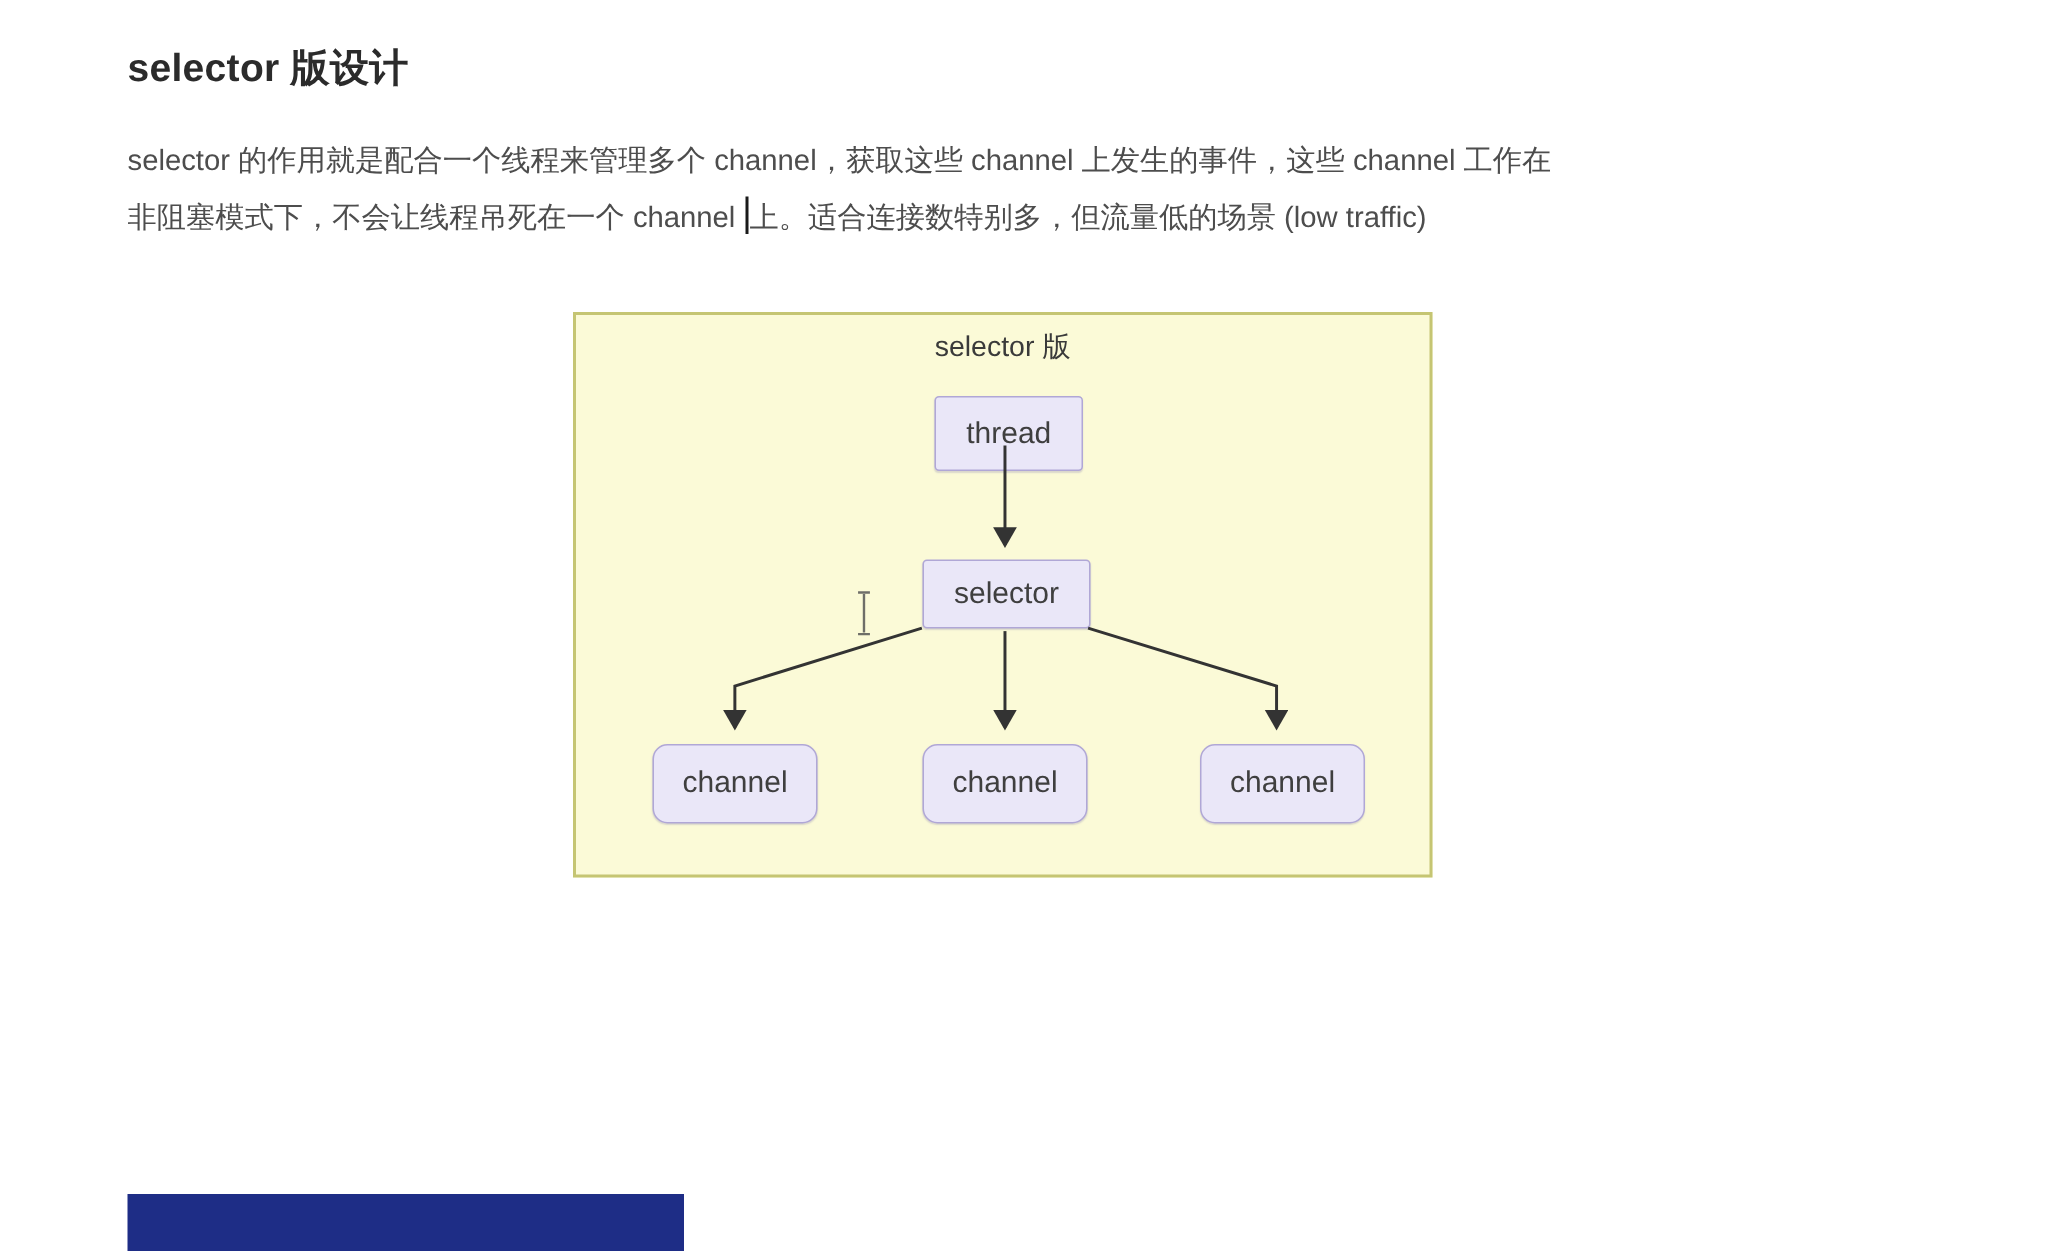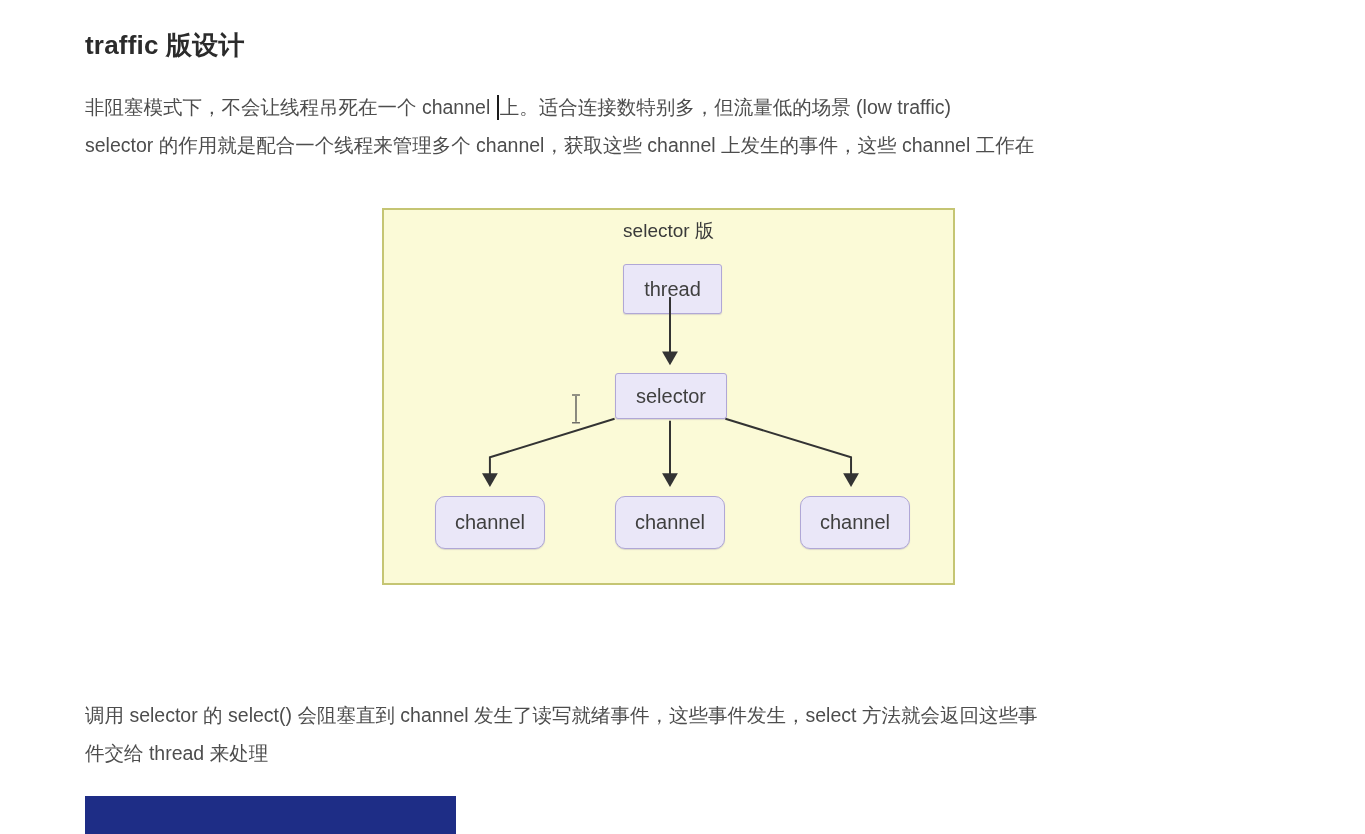--- a/index.html
+++ b/index.html
@@ -47,25 +47,25 @@
   #bottom-bar{
     position:absolute;left:85px;top:796px;width:371px;height:38px;
     background:var(--bar-color,#1e2d86);
   }
 </style>
 </head>
 <body>
 
 <div id="page">
 
-  <h1 id="page-title">traffic 版设计</h1>
+  <h1 id="page-title">selector 版设计</h1>
 
   <div class="para" id="intro-para">
+    <span class="line">selector 的作用就是配合一个线程来管理多个 channel，获取这些 channel 上发生的事件，这些 channel 工作在</span>
     <span class="line"><span>非阻塞模式下，不会让线程吊死在一个 channel </span><span class="caret"></span><span>上。适合连接数特别多，但流量低的场景 (low traffic)</span></span>
-    <span class="line">selector 的作用就是配合一个线程来管理多个 channel，获取这些 channel 上发生的事件，这些 channel 工作在</span>
   </div>
 
   <div id="diagram">
     <div id="diagram-title">selector 版</div>
 
     <div class="node node-thread">thread</div>
     <div class="node node-selector">selector</div>
     <div class="node node-channel ch1">channel</div>
     <div class="node node-channel ch2">channel</div>
     <div class="node node-channel ch3">channel</div>
@@ -77,20 +77,16 @@
         </marker>
       </defs>
       <path class="arrow" d="M288,88 V155" marker-end="url(#ah)"></path>
       <path class="arrow" d="M288,213 V278" marker-end="url(#ah)"></path>
       <path class="arrow" d="M232,211 L106,250 V278" marker-end="url(#ah)"></path>
       <path class="arrow" d="M344,211 L471,250 V278" marker-end="url(#ah)"></path>
       <path class="ibeam" d="M193,188 V214 M189,187 H197 M189,215 H197"></path>
     </svg>
   </div>
 
-  <div class="para" id="outro-para">
-    <span class="line">调用 selector 的 select() 会阻塞直到 channel 发生了读写就绪事件，这些事件发生，select 方法就会返回这些事</span>
-    <span class="line">件交给 thread 来处理</span>
-  </div>
 
   <div id="bottom-bar"></div>
 
 </div>
 
 </body></html>

